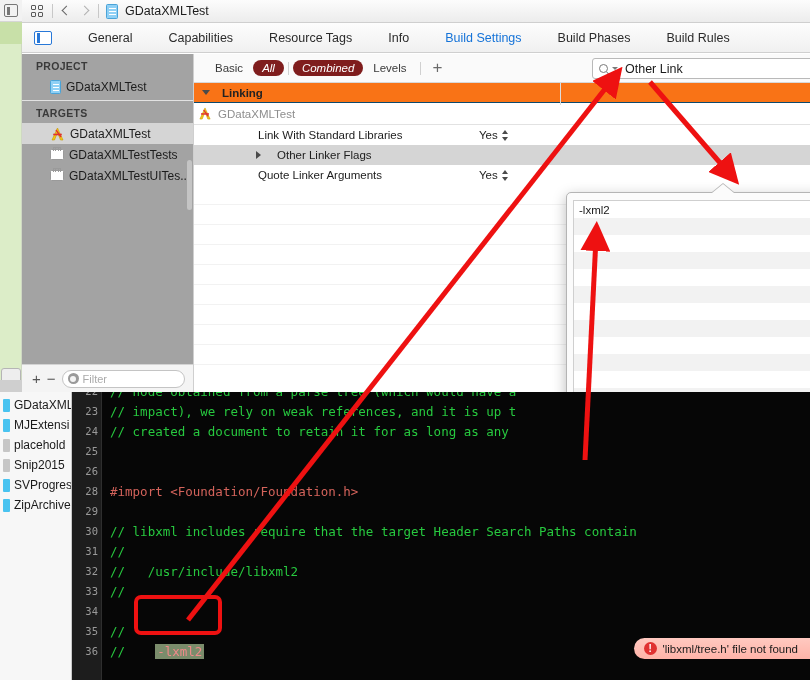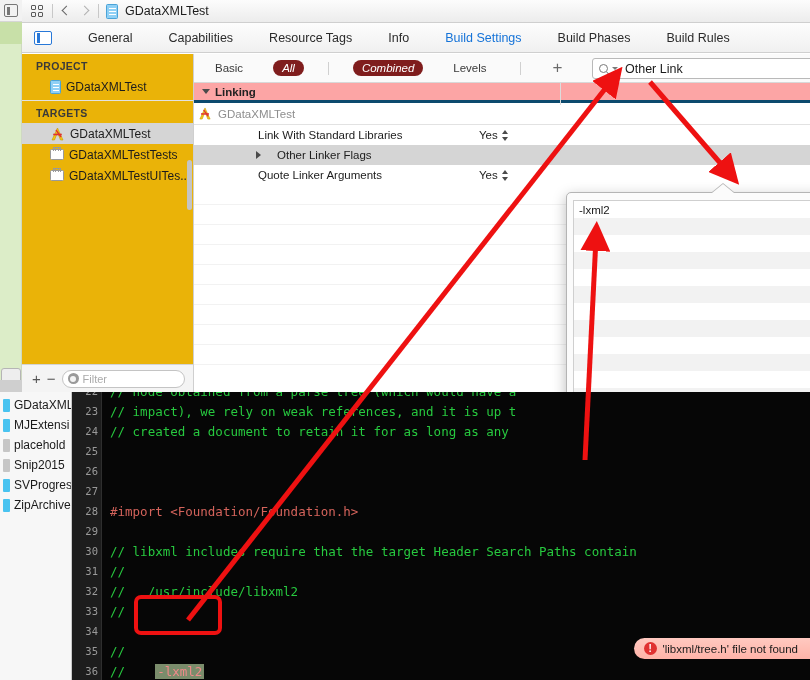--- a/index.html
+++ b/index.html
@@ -86,21 +86,21 @@
   #tabs { display: flex; align-items: center; margin-left: 18px; gap: 0; }
   .tab { font-size: 12.5px; color: #2b2b2b; padding: 0 18px; cursor: default; }
   .tab.active { color: #1573d8; }
 
   
   #settings-bar {
     position: absolute; left: 194px; top: 54px; right: 0; height: 29px;
     background: #fafafa; border-bottom: 1px solid #d8d8d8;
     display: flex; align-items: center;
   }
-  #scope-group { display:flex; align-items:center; margin-left: 12px; gap: 21px; }
+  #scope-group { display:flex; align-items:center; margin-left: 12px; gap: 1px; }
   .scope-btn {
     font-size: 11.5px; color: #3a3a3a; padding: 2px 9px; border-radius: 9px;
   }
   .scope-btn.on { background: #7f1d1d; color:#fff;font-style:italic; }
   .scope-sep { width:1px; height:13px; background:#d0d0d0; margin: 0 3px; }
   #add-setting { font-size: 17px; color:#6a6a6a; line-height: 12px; padding: 0 8px; }
   #search-wrap {
     position:absolute; left: 592px; top: 58px; width: 245px; height: 21px;
     background:#fff; border:1px solid #b9b9b9; border-radius: 3px;
     display:flex; align-items:center; padding-left: 6px; gap: 4px;
@@ -115,21 +115,21 @@
   }
   #search-caret {
     width:0;height:0;border-left:3px solid transparent;border-right:3px solid transparent;
     border-top:3.5px solid #7a7a7a; flex:0 0 auto;
   }
   #search-text { font-size: 12.5px; color:#1a1a1a; margin-left: 3px; }
 
   
   #navigator {
     position: absolute; left: 22px; top: 54px; width: 172px; bottom: 300px;
-    background: #eab308; border-right: 1px solid #cfcfcf;
+    background: #a3a3a3; border-right: 1px solid #cfcfcf;
   }
   .nav-header {
     font-size: 10.5px; font-weight: bold; color: #3a3a3a; letter-spacing: .3px;
     padding: 6px 0 4px 14px;
   }
   .nav-divider { height:1px; background:#e2e2e2; margin: 3px 0 0 0; }
   .nav-row {
     display:flex; align-items:center; gap:5px; height: 21px; padding-left: 28px;
     font-size: 12px; color:#1c1c1c;
   }
@@ -177,22 +177,22 @@
     position:absolute; left:1px; top:368px; width:20px; height:19px;
     border:1px solid #b5b5b5; border-radius:3px; background:#eee;
   }
 
   
   #settings-table {
     position:absolute; left:194px; top:83px; right:0; height: 295px; background:#fff;
     overflow:hidden;
   }
   #group-header {
-    display:flex; align-items:center; gap:5px; height:20px; padding-left:8px;
-    background:#fca5a5; border-bottom:3px solid #0c4a6e;
+    display:flex; align-items:center; gap:12px; height:20px; padding-left:8px;
+    background:#f97316; border-bottom:1px solid #0c4a6e;
   }
   .tri-down { width:0;height:0;border-left:4.5px solid transparent;border-right:4.5px solid transparent;border-top:5.5px solid #4a4a4a;}
   .tri-right { width:0;height:0;border-top:4.5px solid transparent;border-bottom:4.5px solid transparent;border-left:5.5px solid #4a4a4a;}
   #group-title { font-size:11.5px; font-weight:bold; color:#222; }
   .st-row { display:flex; height:20px; align-items:center; font-size:11.5px; color:#1c1c1c; }
   .st-row.alt { background:#d5d5d5; }
   .st-name { width: 285px; padding-left: 64px; }
   .st-name.indent { padding-left: 62px; display:flex; align-items:center; gap:16px; }
   .st-val { display:flex; align-items:center; gap:4px; color:#1c1c1c; }
   .stepper { display:inline-block; width:7px; height:11px; position:relative; }
@@ -518,24 +518,20 @@
       <span class="code-text c-comment">// created a document to retain it for as long as any</span>
     </div>
     <div class="code-line">
       <span class="ln">25</span>
     </div>
     <div class="code-line">
       <span class="ln">26</span>
       <span class="code-text"></span>
     </div>
     <div class="code-line">
-      <span class="ln">27</span>
-      <span class="code-text"></span>
-    </div>
-    <div class="code-line">
       <span class="ln">28</span>
       <span class="code-text c-pre">#import &lt;Foundation/Foundation.h&gt;</span>
     </div>
     <div class="code-line">
       <span class="ln">29</span>
       <span class="code-text"></span>
     </div>
     <div class="code-line">
       <span class="ln">30</span>
       <span class="code-text c-comment">// libxml includes require that the target Header Search Paths contain</span>

